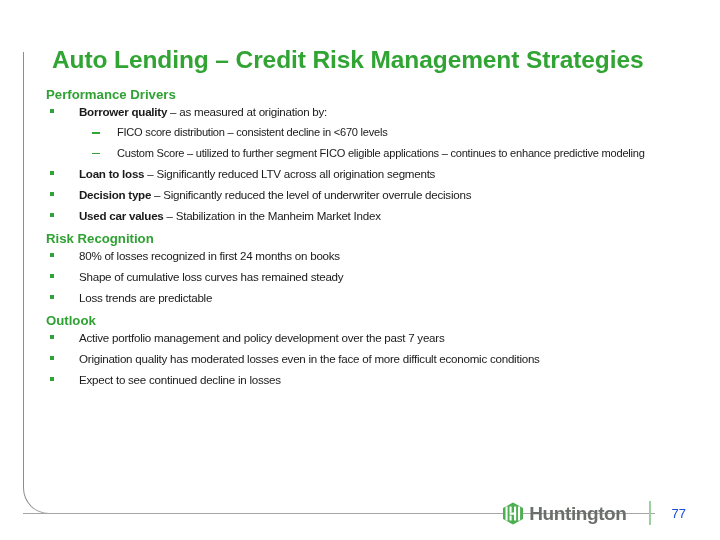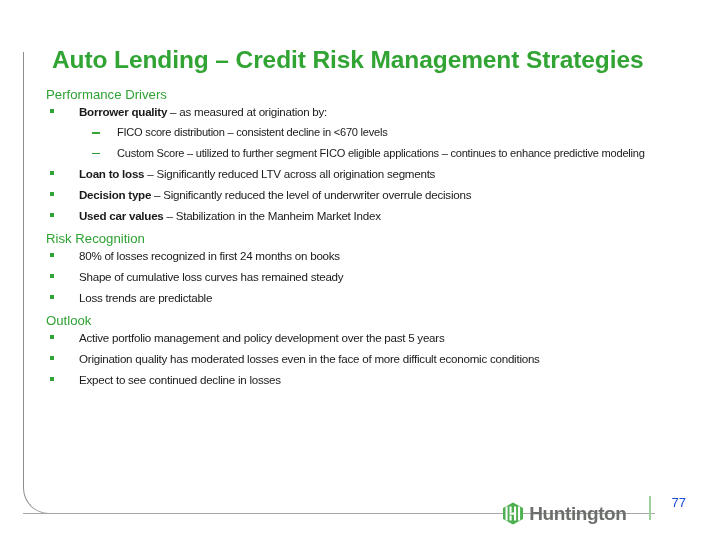--- a/index.html
+++ b/index.html
@@ -49,21 +49,21 @@
   
   #body-block {
     position: absolute;
     left: 44px;
     top: 86px;
     width: 665px;
   }
 
   .section-head {
     font-size: 13.2px;
-    font-weight: normal;
+    font-weight: bold;
     color: #2fa233;
     margin: 0 0 2px 2px;
     line-height: 17px;
   }
   .sec-gap { margin-top: 6px; }
 
   
   .b1 {
     position: relative;
     padding-left: 35px;
@@ -112,20 +112,21 @@
     width: 492px;
     height: 1px;
     background: #a6a6a6;
   }
   #footer {
     position: absolute;
     right: 22px;
     bottom: 10px;
     height: 34px;
     display: flex;
+    align-items: center;
     gap: 0px;
   }
   #logo-lockup {
     display: flex;
     align-items: center;
     gap: 5px;
   }
   #logo-mark { display: block; }
   #logo-word {
     font-size: 19px;
@@ -165,21 +166,21 @@
         <div class="b2"><span class="mark"></span><span>Custom Score – utilized to further segment FICO eligible applications – continues to enhance predictive modeling</span></div>
       </div>
       <div class="b1"><span class="mark"></span><b>Loan to loss</b><span> – Significantly reduced LTV across all origination segments</span></div>
       <div class="b1"><span class="mark"></span><b>Decision type</b><span> – Significantly reduced the level of underwriter overrule decisions</span></div>
       <div class="b1"><span class="mark"></span><b>Used car values</b><span> – Stabilization in the Manheim Market Index</span></div>
       <div class="section-head sec-gap">Risk Recognition</div>
       <div class="b1"><span class="mark"></span><span>80% of losses recognized in first 24 months on books</span></div>
       <div class="b1"><span class="mark"></span><span>Shape of cumulative loss curves has remained steady</span></div>
       <div class="b1"><span class="mark"></span><span>Loss trends are predictable</span></div>
       <div class="section-head sec-gap">Outlook</div>
-      <div class="b1"><span class="mark"></span><span>Active portfolio management and policy development over the past 5 years</span></div>
+      <div class="b1"><span class="mark"></span><span>Active portfolio management and policy development over the past 7 years</span></div>
       <div class="b1"><span class="mark"></span><span>Origination quality has moderated losses even in the face of more difficult economic conditions</span></div>
       <div class="b1"><span class="mark"></span><span>Expect to see continued decline in losses</span></div>
     </div>
 
   <div id="footer-rule"></div>
 
   <div id="footer">
     <div id="logo-lockup">
       <svg id="logo-mark" width="22" height="23" viewBox="0 0 44 46">
         <polygon points="22,1 42,12 42,34 22,45 2,34 2,12" fill="#4caf50"></polygon>

